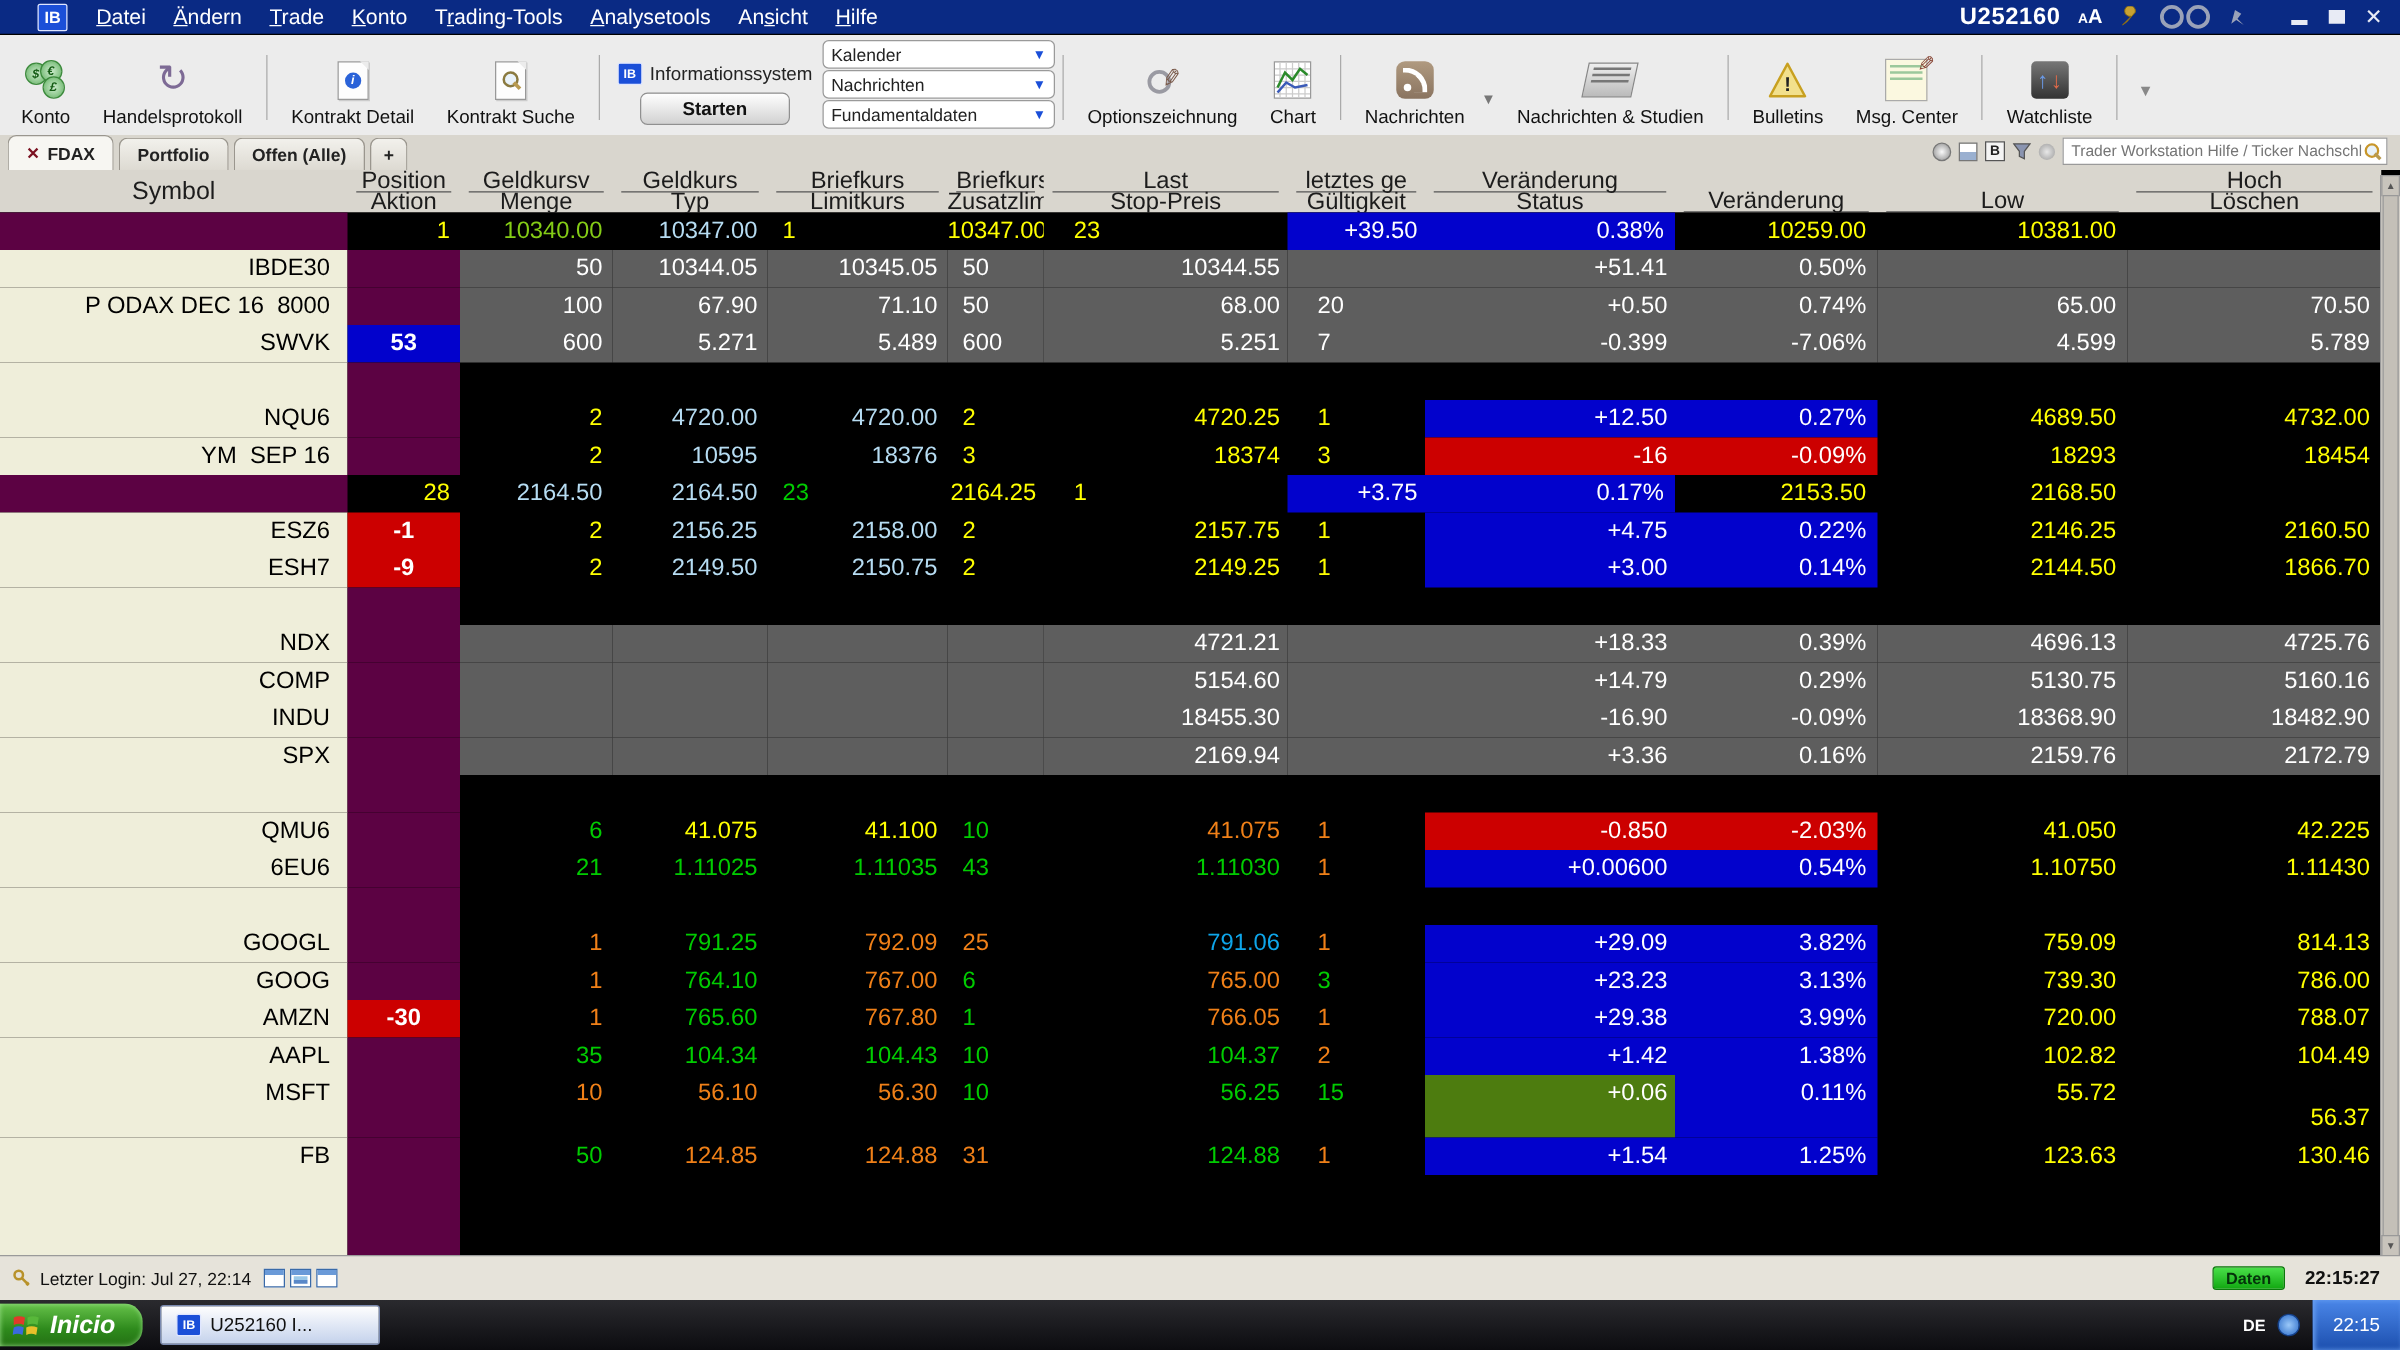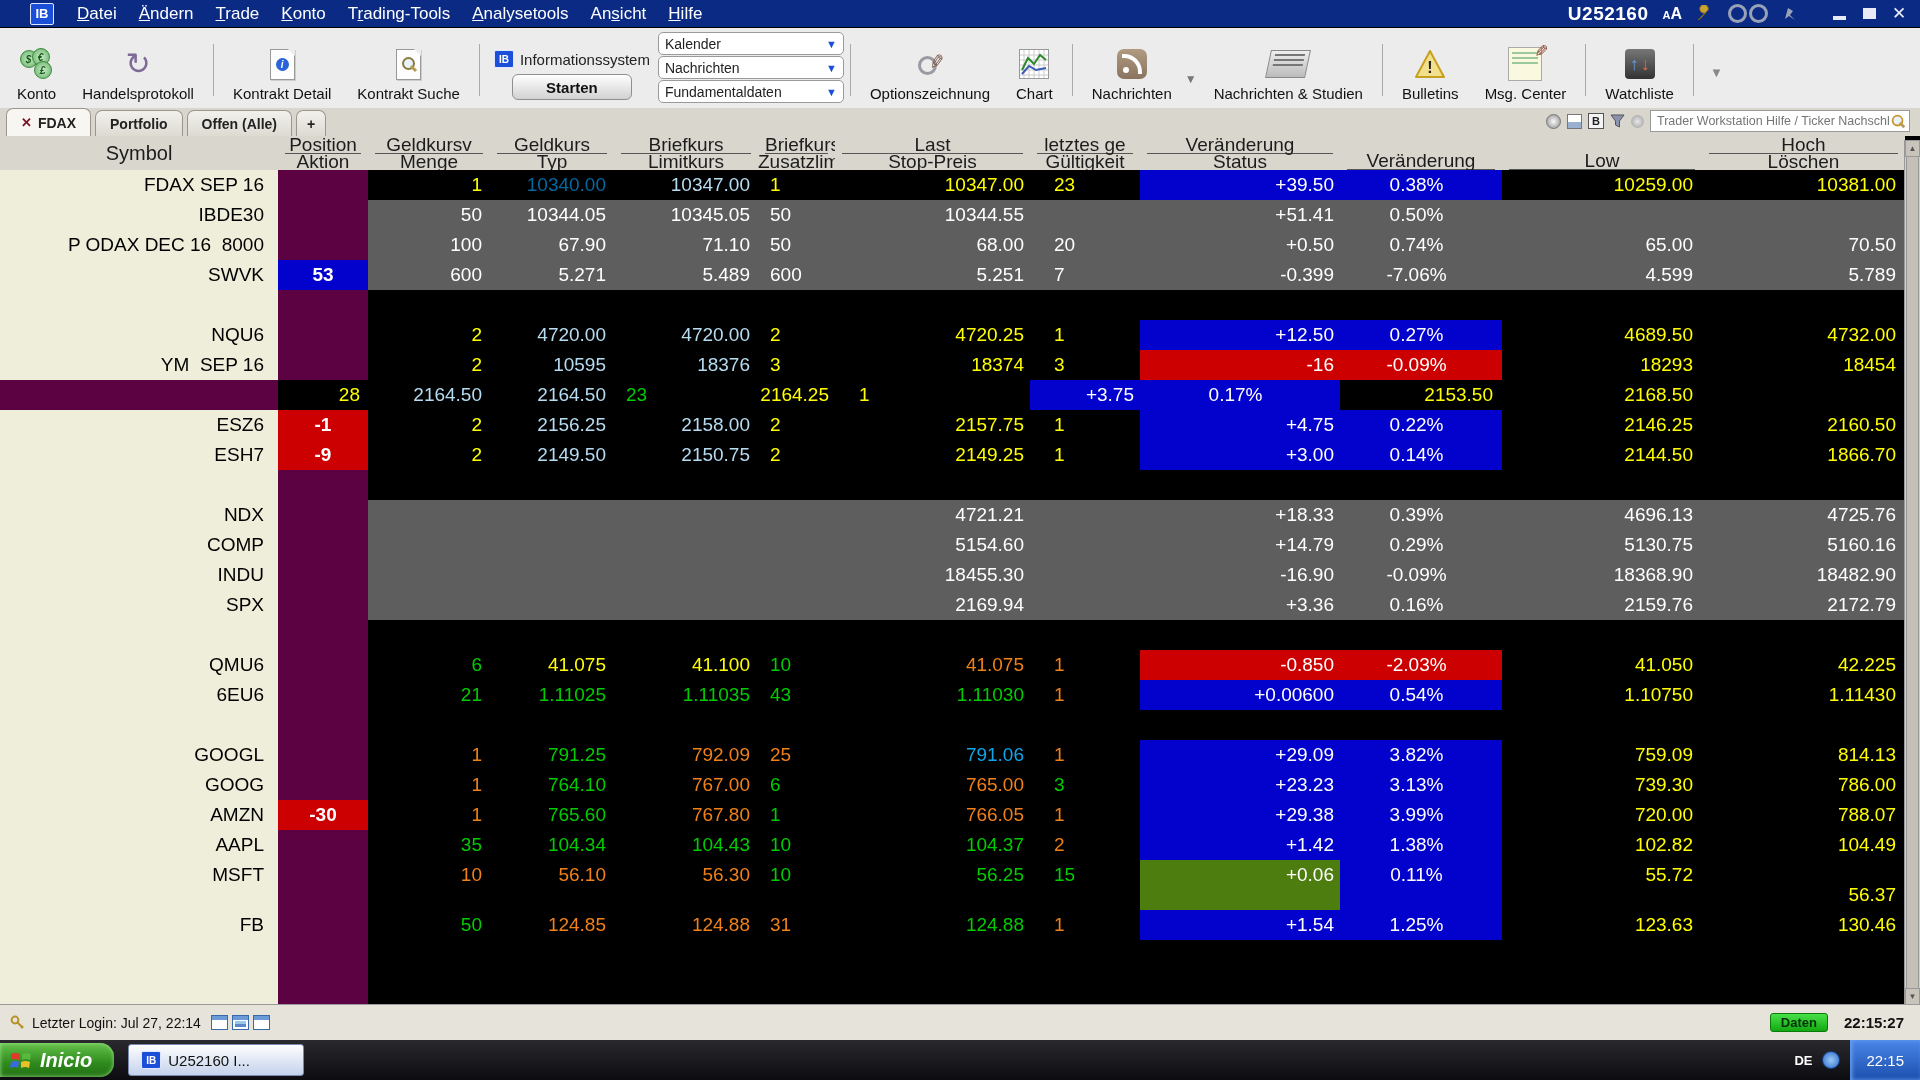--- a/index.html
+++ b/index.html
@@ -113,21 +113,21 @@
        flex:0 0 30px;line-height:30px;font-size:19px;}
   .row-filler{flex:1 1 auto;}
   .cell{overflow:hidden;white-space:pre;}
   .c-sym{background:#efeeda;color:#000;text-align:right;padding-right:14px;}
   .c-pos{background:#5c0243;color:#fff;text-align:center;font-weight:bold;}
   .vc0,.vc1,.vc2{text-align:right;padding-right:8px;}
   .vc3{text-align:left;padding-left:12px;}
   .vc4{text-align:right;padding-right:6px;}
   .vc5{text-align:left;padding-left:24px;}
   .vc6{text-align:right;padding-right:6px;}
-  .vc7{text-align:center;padding-right:9px;}
+  .vc7{text-align:right;padding-right:9px;}
   .vc8,.vc9{text-align:right;padding-right:9px;}
   .rg .vc0,.rg .vc1,.rg .vc2,.rg .vc3,.rg .vc4,.rg .vc5,.rg .vc6,.rg .vc7,.rg .vc8,.rg .vc9{background:#5e5e5e;}
 
   .vscroll{position:absolute;top:140px;right:0;width:15px;bottom:75px;background:#d4d0c8;border-left:1px solid #999;}
   .varrow{height:15px;display:flex;align-items:center;justify-content:center;font-size:8px;color:#555;background:#c8c4bc;border:1px solid #999;}
   .vthumb{position:absolute;top:16px;bottom:16px;left:1px;right:1px;background:#c4c0b8;border:1px solid #999;}
 
   
   .statusbar{position:absolute;left:0;right:0;bottom:40px;height:35px;background:#e6e3da;
              border-top:1px solid #9a9a9a;display:flex;align-items:center;font-size:14px;color:#111;padding:0 8px;}
@@ -409,24 +409,23 @@
         <div class="h2"></div>
       </div>
       <div class="hcell">
         <div class="h1">Hoch</div>
         <div class="h2">Löschen</div>
       </div>
     </div>
 
   <div class="tbl">
       <div class="row rb">
-        <div class="cell c-sym">FDAX SEP 16</div>
         <div class="cell c-pos"></div>
         <div class="cell vc vc0" style="color: rgb(255, 255, 0);">1</div>
-        <div class="cell vc vc1" style="color: #0369a1;">10340.00</div>
+        <div class="cell vc vc1" style="color: #84cc16;">10340.00</div>
         <div class="cell vc vc2" style="color: rgb(182, 220, 242);">10347.00</div>
         <div class="cell vc vc3" style="color: rgb(255, 255, 0);">1</div>
         <div class="cell vc vc4" style="color: rgb(255, 255, 0);">10347.00</div>
         <div class="cell vc vc5" style="color: rgb(255, 255, 0);">23</div>
         <div class="cell vc vc6" style="color: rgb(255, 255, 255); background: rgb(2, 2, 204);">+39.50</div>
         <div class="cell vc vc7" style="color: rgb(255, 255, 255); background: rgb(2, 2, 204);">0.38%</div>
         <div class="cell vc vc8" style="color: rgb(255, 255, 0);">10259.00</div>
         <div class="cell vc vc9" style="color: rgb(255, 255, 0);">10381.00</div>
       </div>
       <div class="row rg">

